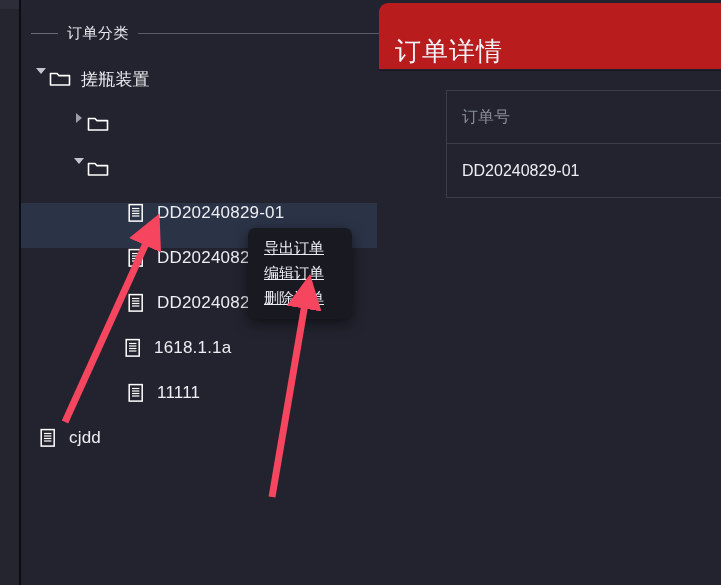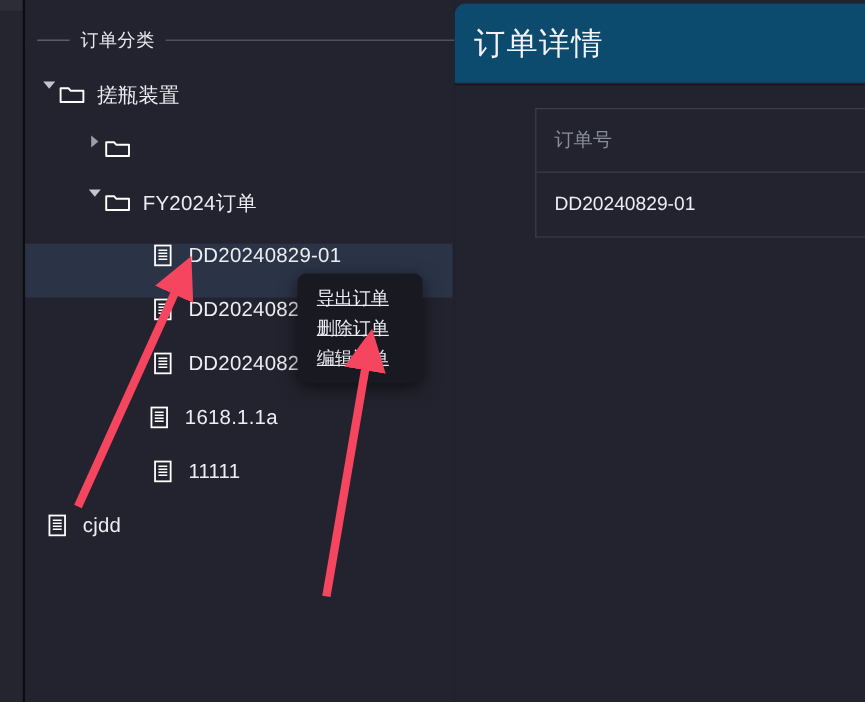--- a/index.html
+++ b/index.html
@@ -141,24 +141,24 @@
   .right-divider-line {
     position: absolute;
     left: 379px; top: 0;
     width: 1px; height: 585px;
     background: #13141a;
   }
   .panel-header {
     position: absolute;
     left: 0; top: 3px;
     width: 342px; height: 66px;
-    background: #0c4a6e;
+    background: #b91c1c;
     border-radius: 9px 0 0 0;
     display: flex;
-    align-items: center;
+    align-items: flex-end;
     padding-left: 16px;
     box-sizing: border-box;
     font-family: Liberation Mono, monospace;
   }
   .panel-header .title {
     color: #f2f3f8;
     font-size: 26px;
     letter-spacing: 1px;
   }
   .header-underline {
@@ -271,21 +271,20 @@
         </div>
         <div class="tree-row" style="padding-left: 50px;">
           <span class="caret">
             <span class="tri-down"></span>
           </span>
           <span class="node-icon">
             <svg width="22" height="18" viewBox="0 0 22 18">
               <path d="M1.5 4.5 H8 L9.8 6.6 H20.5 V16 H1.5 Z" fill="none" stroke="#ffffff" stroke-width="1.6" stroke-linejoin="round"></path>
             </svg>
           </span>
-          <span class="node-label">FY2024订单</span>
         </div>
         <div class="tree-row selected" style="padding-left: 88px;">
           <span class="caret empty"></span>
           <span class="node-icon">
             <svg width="18" height="20" viewBox="0 0 18 20">
               <rect x="2.2" y="1.6" width="13" height="16.5" fill="none" stroke="#ffffff" stroke-width="1.5"></rect>
               <line x1="5" x2="12.4" y1="5.5" y2="5.5" stroke="#ffffff" stroke-width="1.2"></line>
               <line x1="5" x2="12.4" y1="8" y2="8" stroke="#ffffff" stroke-width="1.2"></line>
               <line x1="5" x2="12.4" y1="10.5" y2="10.5" stroke="#ffffff" stroke-width="1.2"></line>
               <line x1="5" x2="12.4" y1="13" y2="13" stroke="#ffffff" stroke-width="1.2"></line>
@@ -371,22 +370,22 @@
 
     <div class="order-table">
       <div class="th">订单号</div>
       <div class="td">DD20240829-01</div>
     </div>
 
   </div>
 
   <div class="ctx-menu" id="ctx-menu">
       <div class="ctx-item">导出订单</div>
+      <div class="ctx-item">编辑订单</div>
       <div class="ctx-item">删除订单</div>
-      <div class="ctx-item">编辑订单</div>
     </div>
 
   <svg class="arrows" viewBox="0 0 721 585">
     <defs>
       <marker id="ahead" markerWidth="5" markerHeight="5" refX="2.4" refY="2.5" orient="auto">
         <path d="M0,0 L5,2.5 L0,5 z" fill="#f5455f"></path>
       </marker>
     </defs>
     <path d="M65,422 L152,230" stroke="#f5455f" stroke-width="7" fill="none" marker-end="url(#ahead)"></path>
     <path d="M272,497 L307,292" stroke="#f5455f" stroke-width="7" fill="none" marker-end="url(#ahead)"></path>

